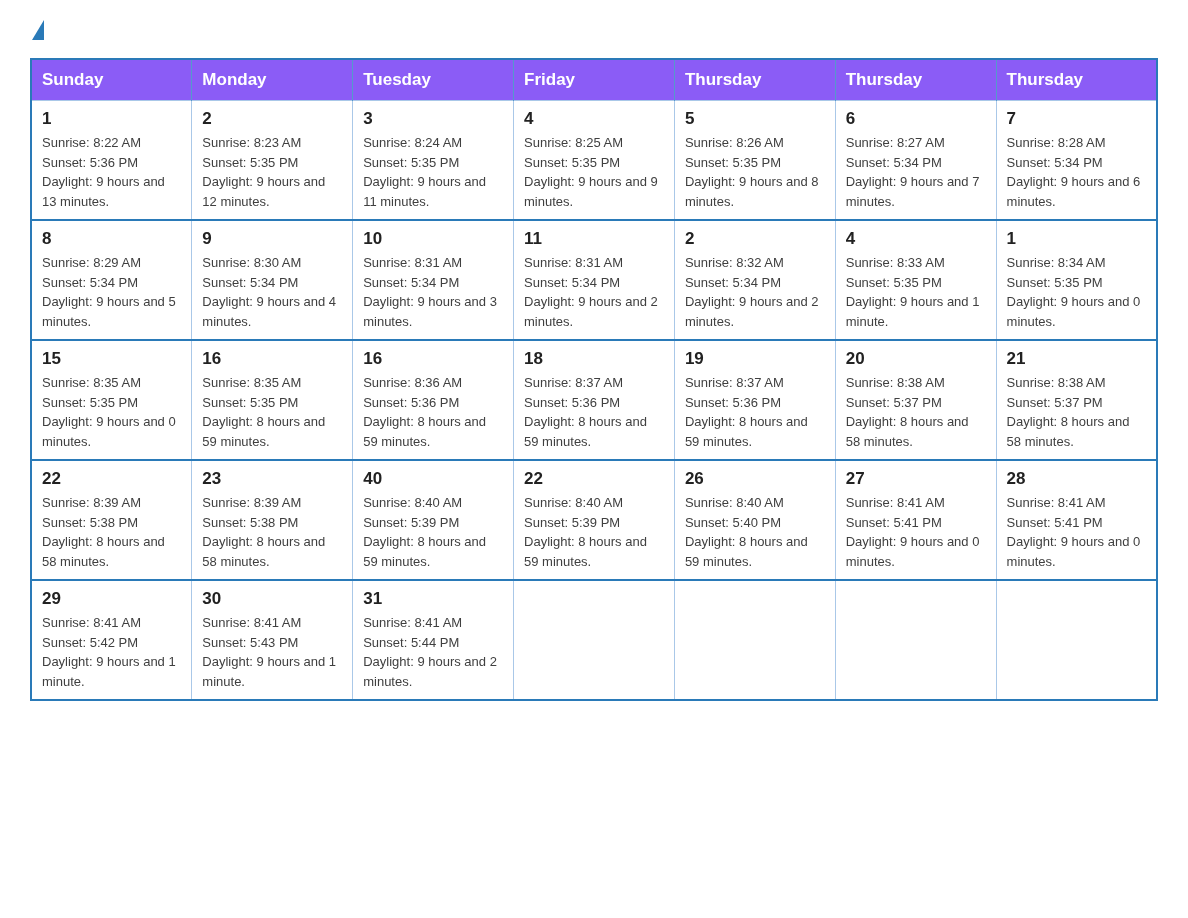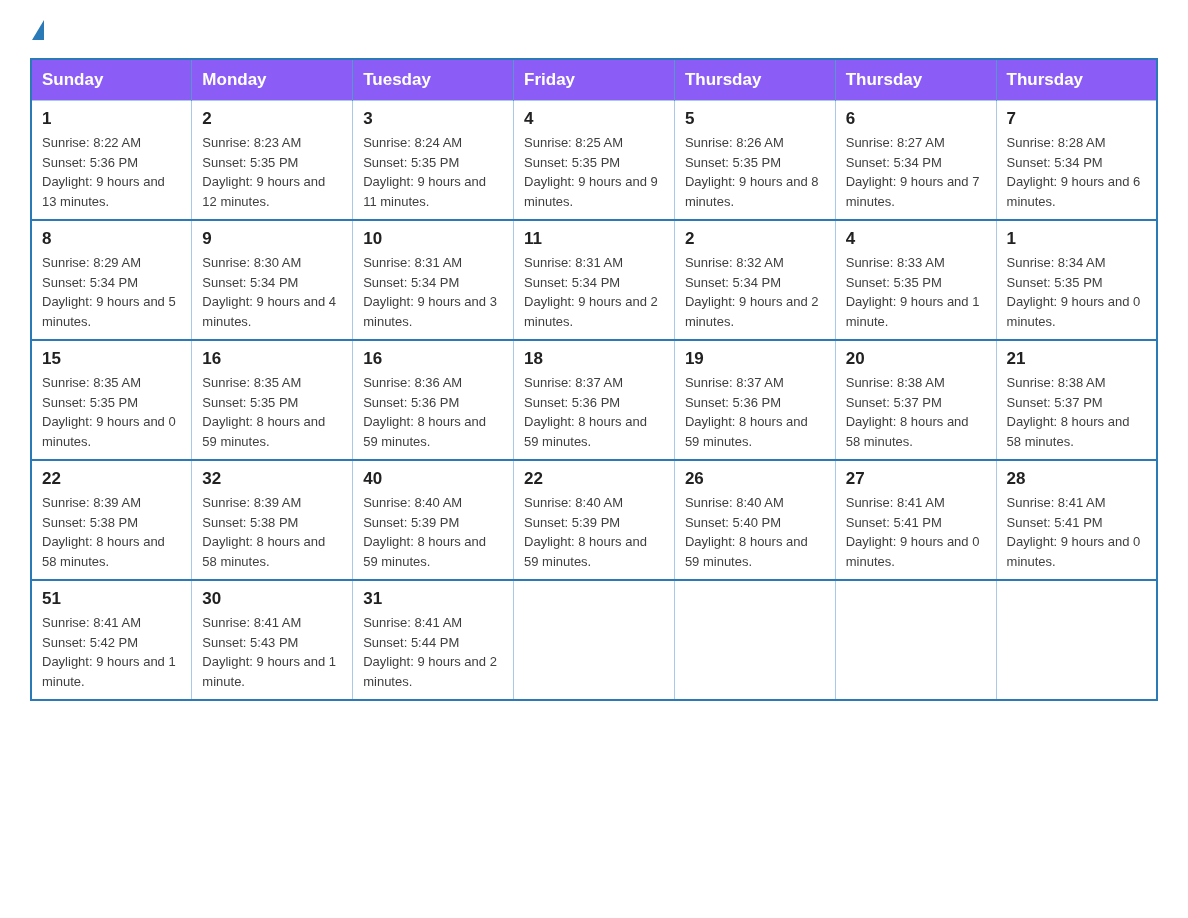--- a/index.html
+++ b/index.html
@@ -218,21 +218,21 @@
           <div class="day-number">21</div>
           <div class="day-info">Sunrise: 8:38 AM<br>Sunset: 5:37 PM<br>Daylight: 8 hours and 58 minutes.</div>
         </td>
       </tr>
       <tr>
         <td>
           <div class="day-number">22</div>
           <div class="day-info">Sunrise: 8:39 AM<br>Sunset: 5:38 PM<br>Daylight: 8 hours and 58 minutes.</div>
         </td>
         <td>
-          <div class="day-number">32</div>
+          <div class="day-number">23</div>
           <div class="day-info">Sunrise: 8:39 AM<br>Sunset: 5:38 PM<br>Daylight: 8 hours and 58 minutes.</div>
         </td>
         <td>
           <div class="day-number">40</div>
           <div class="day-info">Sunrise: 8:40 AM<br>Sunset: 5:39 PM<br>Daylight: 8 hours and 59 minutes.</div>
         </td>
         <td>
           <div class="day-number">22</div>
           <div class="day-info">Sunrise: 8:40 AM<br>Sunset: 5:39 PM<br>Daylight: 8 hours and 59 minutes.</div>
         </td>
@@ -244,21 +244,21 @@
           <div class="day-number">27</div>
           <div class="day-info">Sunrise: 8:41 AM<br>Sunset: 5:41 PM<br>Daylight: 9 hours and 0 minutes.</div>
         </td>
         <td>
           <div class="day-number">28</div>
           <div class="day-info">Sunrise: 8:41 AM<br>Sunset: 5:41 PM<br>Daylight: 9 hours and 0 minutes.</div>
         </td>
       </tr>
       <tr>
         <td>
-          <div class="day-number">51</div>
+          <div class="day-number">29</div>
           <div class="day-info">Sunrise: 8:41 AM<br>Sunset: 5:42 PM<br>Daylight: 9 hours and 1 minute.</div>
         </td>
         <td>
           <div class="day-number">30</div>
           <div class="day-info">Sunrise: 8:41 AM<br>Sunset: 5:43 PM<br>Daylight: 9 hours and 1 minute.</div>
         </td>
         <td>
           <div class="day-number">31</div>
           <div class="day-info">Sunrise: 8:41 AM<br>Sunset: 5:44 PM<br>Daylight: 9 hours and 2 minutes.</div>
         </td>

